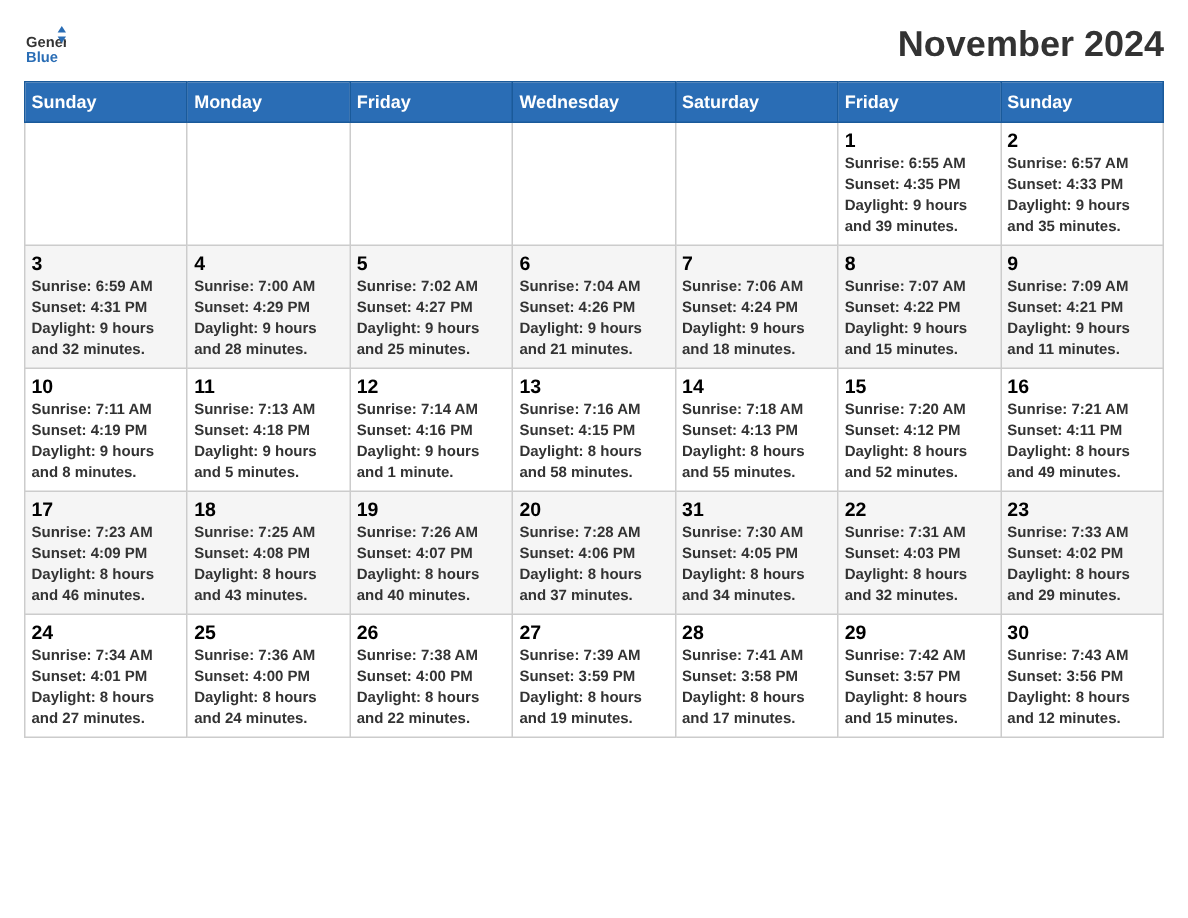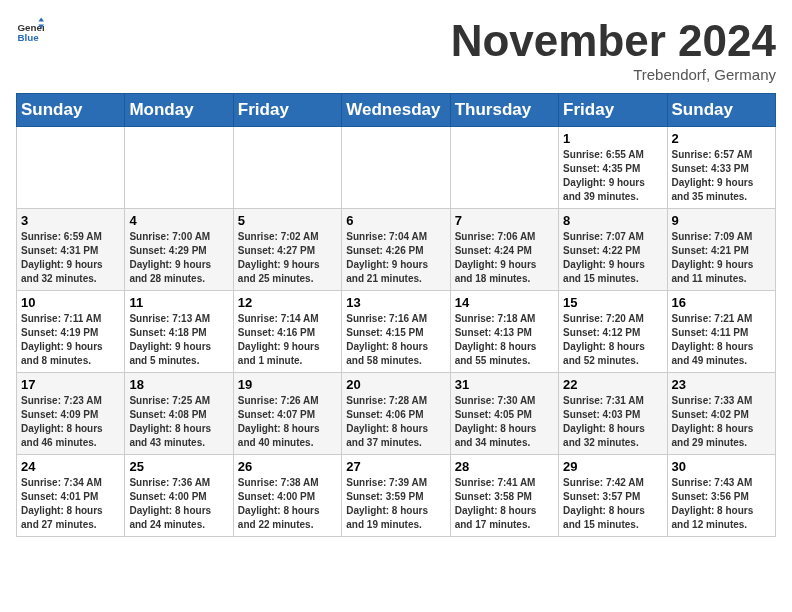--- a/index.html
+++ b/index.html
@@ -22,39 +22,39 @@
       gap: 4px;
     }
     .logo-icon {
       width: 28px;
       height: 28px;
     }
     .title-block {
       text-align: right;
     }
     .month-title {
-      font-size: 44px;
+      font-size: 24px;
       font-weight: bold;
       color: #333;
     }
     .location {
       font-size: 15px;
       color: #555;
     }
     table {
       width: 100%;
       border-collapse: collapse;
       font-size: 11px;
     }
     thead tr th {
       background: #2a6db5;
       color: #fff;
       padding: 6px 4px;
       text-align: left;
-      font-size: 17px;
+      font-size: 12px;
       font-weight: bold;
       border: 1px solid #1a5a9a;
     }
     tbody tr td {
       border: 1px solid #ccc;
       vertical-align: top;
       padding: 4px;
       width: 14.28%;
       min-height: 80px;
       background: #fff;
@@ -85,32 +85,31 @@
   <div class="logo">
     <svg class="logo-icon" viewBox="0 0 40 40">
       <text x="2" y="22" font-size="14" font-weight="bold" fill="#333">General</text>
       <text x="2" y="36" font-size="14" font-weight="bold" fill="#2a6db5">Blue</text>
       <polygon points="32,8 40,8 36,2" fill="#2a6db5"></polygon>
       <polygon points="32,12 40,12 36,18" fill="#2a6db5"></polygon>
     </svg>
   </div>
   <div class="title-block">
     <div class="month-title">November 2024</div>
-    <div class="location">Trebendorf, Germany</div>
   </div>
 </div>
 
 <table>
   <thead>
     <tr>
     <th>Sunday</th>
         <th>Monday</th>
         <th>Friday</th>
         <th>Wednesday</th>
-        <th>Thursday</th>
+        <th>Saturday</th>
         <th>Friday</th>
         <th>Sunday</th>
       </tr>
   </thead>
   <tbody id="calendar-body">
   <tr>
         <td class="empty-cell"></td>
         <td class="empty-cell"></td>
         <td class="empty-cell"></td>
         <td class="empty-cell"></td>

